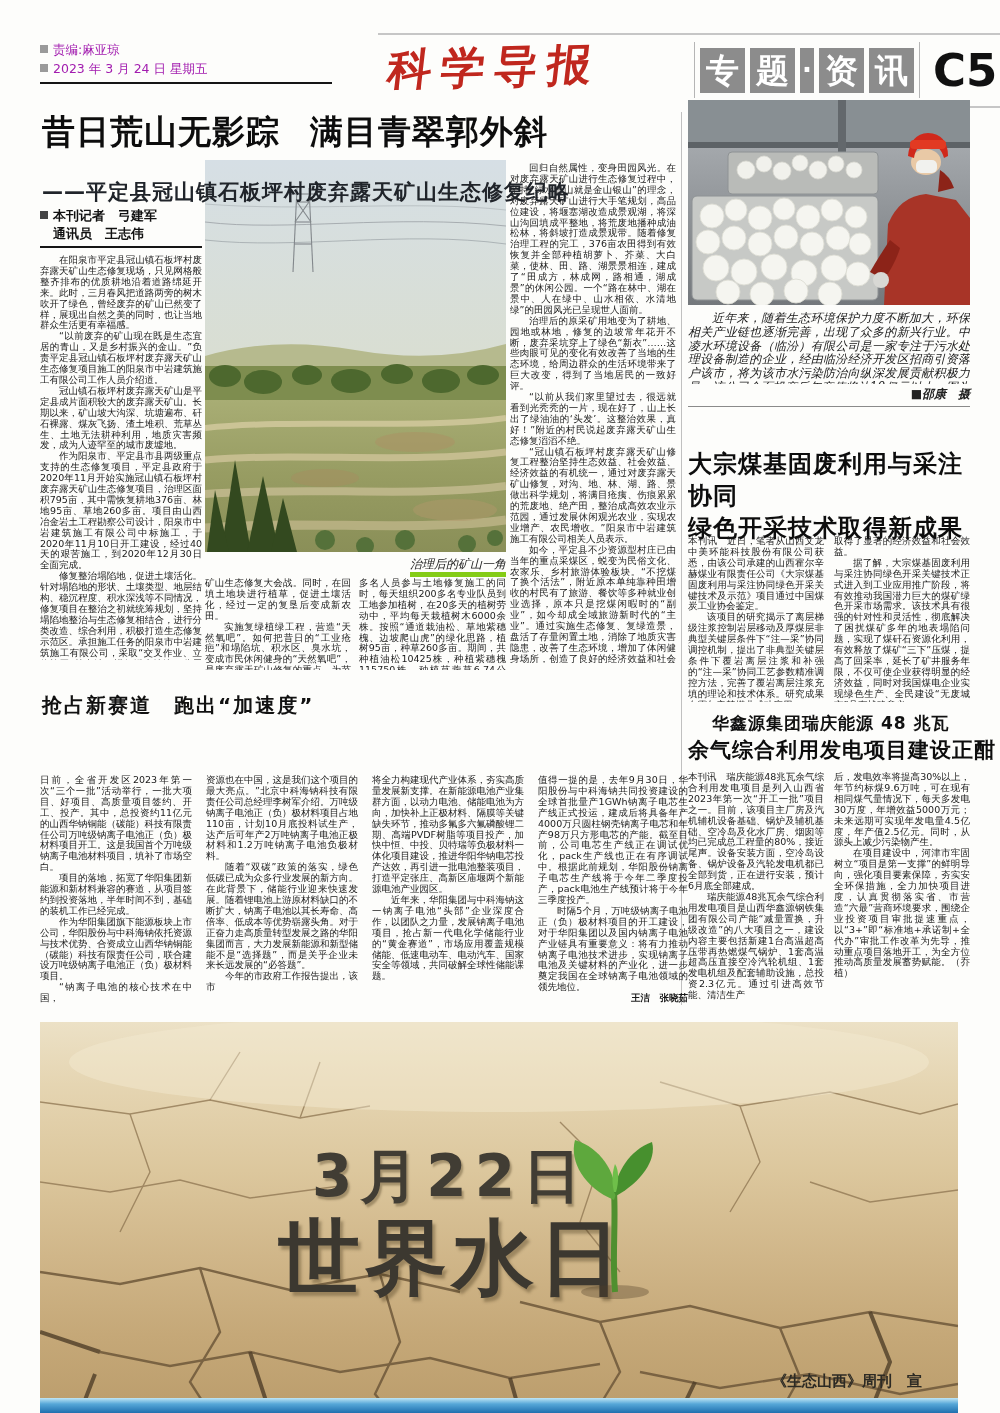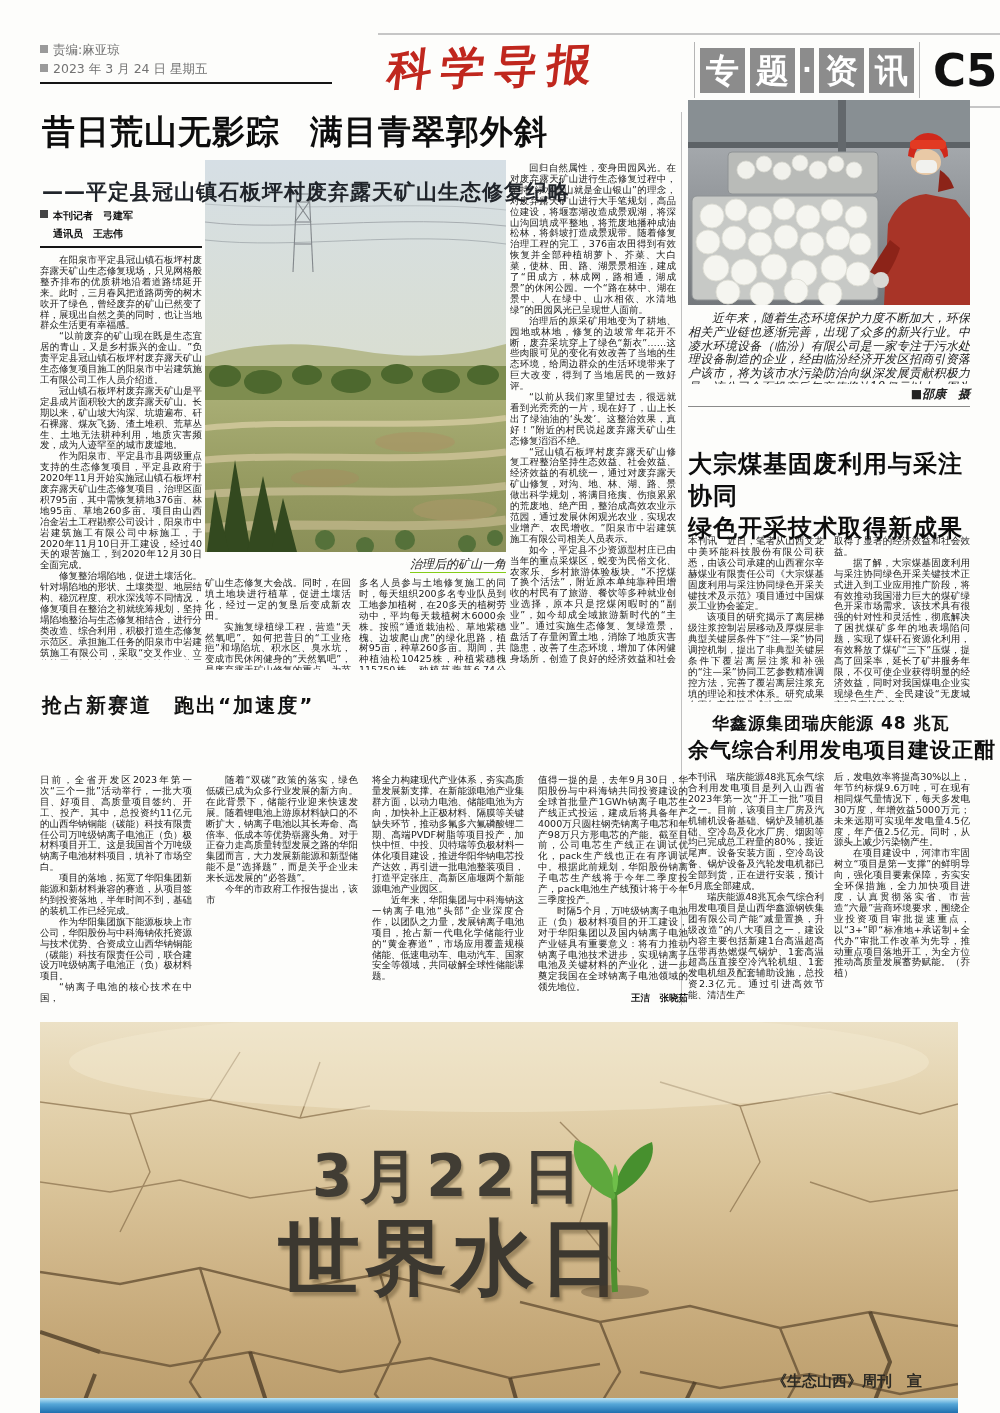--- a/index.html
+++ b/index.html
@@ -2,42 +2,42 @@
 <html><head>
 <meta charset="utf-8">
 <style>
   html,body{margin:0;padding:0;background:#e9e9e9;}
   #page{position:relative;width:1000px;height:1413px;background:#fdfdfb;margin:0 auto;overflow:hidden;
         font-family:"DejaVu Sans","Liberation Sans",sans-serif;color:#1a1a1a;}
   .abs{position:absolute;}
   .rule{position:absolute;background:#c6c6c6;}
   .blackrule{position:absolute;background:#151515;}
   
-  .hmeta{font-size:12.5px;color:#737373;white-space:nowrap;}
+  .hmeta{font-size:12.5px;color:#a21caf;white-space:nowrap;}
   .sq{display:inline-block;width:8px;height:8px;background:#9a9a9a;margin-right:5px;vertical-align:1px;}
   .masthead{font-family:"DejaVu Serif","Liberation Serif",serif;font-weight:bold;font-size:44px;
             color:#c0271e;letter-spacing:9px;transform:skewX(-8deg) rotate(-1.5deg);white-space:nowrap;}
   .secbar{display:flex;align-items:center;gap:5px;}
   .secbox{width:45px;height:45px;background:#8c8c8c;color:#fff;font-weight:bold;font-size:33px;
           line-height:45px;text-align:center;}
   .secdot{width:14px;height:45px;background:#8c8c8c;color:#fff;font-weight:bold;font-size:26px;
           line-height:45px;text-align:center;}
   .vbar{width:1px;height:56px;background:#b5b5b5;}
   .pageno{font-size:45px;font-weight:bold;color:#111;margin-left:8px;line-height:45px;}
   
   .headline{font-size:33px;font-weight:900;color:#0d0d0d;white-space:nowrap;letter-spacing:1px;}
   .headline .gap{display:inline-block;width:30px;}
   .subhead{font-size:21px;font-weight:600;color:#20242a;letter-spacing:1px;white-space:nowrap;z-index:6;}
-  .byline{font-size:10px;font-weight:bold;color:#111;line-height:18px;}
+  .byline{font-size:13px;font-weight:bold;color:#111;line-height:18px;}
   .bodycol{position:absolute;text-align:justify;font-size:9.5px;line-height:10.9px;color:#191919;overflow:hidden;}
   .bodycol p{margin:0;text-indent:2em;}
   .bodycol p.noindent{text-indent:0;}
   .kai{font-family:"DejaVu Serif","Liberation Serif",serif;font-style:italic;}
   .photocap{font-size:12px;color:#222;}
-  .photocap span{border-bottom:1px solid #84cc16;padding-bottom:1px;}
+  .photocap span{border-bottom:5px solid #84cc16;padding-bottom:1px;}
   .credit{font-size:12px;font-weight:bold;color:#222;}
   
   .a1head{font-size:24px;font-weight:900;line-height:32px;color:#0d0d0d;letter-spacing:1px;}
   .a2kicker{font-size:17px;font-weight:600;color:#111;letter-spacing:1px;white-space:nowrap;}
   .a2head{font-size:21px;font-weight:900;color:#0d0d0d;letter-spacing:1px;white-space:nowrap;}
   
   .midkicker{font-size:20px;font-weight:700;color:#111;letter-spacing:2px;white-space:nowrap;}
   .midhead{font-size:37px;font-weight:900;color:#0d0d0d;letter-spacing:2px;white-space:nowrap;}
   
   #banner{position:absolute;left:40px;top:1022px;width:918px;height:391px;overflow:hidden;
@@ -261,20 +261,21 @@
     </div>
 
   <div class="abs midkicker" style="left:42px;top:692px;">抢占新赛道　跑出“加速度”</div>
   <div class="bodycol" style="left:40px;top:775px;width:152px;height:232px;">
       <p class="noindent">日前，全省开发区2023年第一次“三个一批”活动举行，一批大项目、好项目、高质量项目签约、开工、投产。其中，总投资约11亿元的山西华钠铜能（碳能）科技有限责任公司万吨级钠离子电池正（负）极材料项目开工。这是我国首个万吨级钠离子电池材料项目，填补了市场空白。</p>
       <p>项目的落地，拓宽了华阳集团新能源和新材料兼容的赛道，从项目签约到投资落地，半年时间不到，基础的装机工作已经完成。</p>
       <p>作为华阳集团旗下能源板块上市公司，华阳股份与中科海钠依托资源与技术优势、合资成立山西华钠铜能（碳能）科技有限责任公司，联合建设万吨级钠离子电池正（负）极材料项目。</p>
       <p>“钠离子电池的核心技术在中国，</p>
     </div>
   <div class="bodycol" style="left:206px;top:775px;width:152px;height:232px;">
+      <p class="noindent">资源也在中国，这是我们这个项目的最大亮点。”北京中科海钠科技有限责任公司总经理李树军介绍。万吨级钠离子电池正（负）极材料项目占地110亩，计划10月底投料试生产，达产后可年产2万吨钠离子电池正极材料和1.2万吨钠离子电池负极材料。</p>
       <p>随着“双碳”政策的落实，绿色低碳已成为众多行业发展的新方向。在此背景下，储能行业迎来快速发展。随着锂电池上游原材料缺口的不断扩大，钠离子电池以其长寿命、高倍率、低成本等优势崭露头角。对于正奋力走高质量转型发展之路的华阳集团而言，大力发展新能源和新型储能不是“选择题”，而是关乎企业未来长远发展的“必答题”。</p>
       <p>今年的市政府工作报告提出，该市</p>
     </div>
   <div class="bodycol" style="left:372px;top:775px;width:152px;height:232px;">
       <p class="noindent">将全力构建现代产业体系，夯实高质量发展新支撑。在新能源电池产业集群方面，以动力电池、储能电池为方向，加快补上正极材料、隔膜等关键缺失环节，推动多氟多六氟磷酸锂二期、高端PVDF树脂等项目投产，加快中恒、中投、贝特瑞等负极材料一体化项目建设，推进华阳华钠电芯投产达效，再引进一批电池整装项目，打造平定张庄、高新区庙堰两个新能源电池产业园区。</p>
       <p>近年来，华阳集团与中科海钠这一钠离子电池“头部”企业深度合作，以团队之力量，发展钠离子电池项目，抢占新一代电化学储能行业的“黄金赛道”，市场应用覆盖规模储能、低速电动车、电动汽车、国家安全等领域，共同破解全球性储能课题。</p>
     </div>
   <div class="bodycol" style="left:538px;top:775px;width:150px;height:232px;">
       <p class="noindent">值得一提的是，去年9月30日，华阳股份与中科海钠共同投资建设的全球首批量产1GWh钠离子电芯生产线正式投运，建成后将具备年产4000万只圆柱钢壳钠离子电芯和年产98万只方形电芯的产能。截至目前，公司电芯生产线正在调试优化，pack生产线也正在有序调试中。根据此前规划，华阳股份钠离子电芯生产线将于今年二季度投产，pack电池生产线预计将于今年三季度投产。</p>
       <p>时隔5个月，万吨级钠离子电池正（负）极材料项目的开工建设，对于华阳集团以及国内钠离子电池产业链具有重要意义：将有力推动钠离子电池技术进步，实现钠离子电池及关键材料的产业化，进一步奠定我国在全球钠离子电池领域的领先地位。</p>

